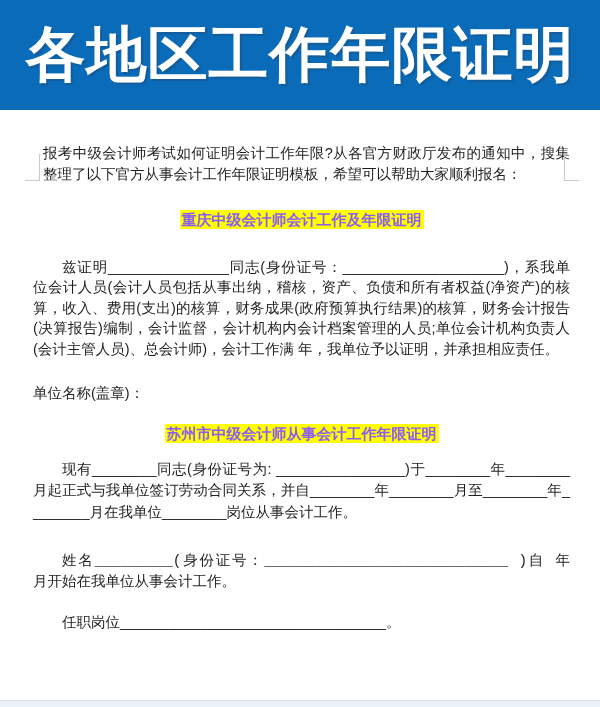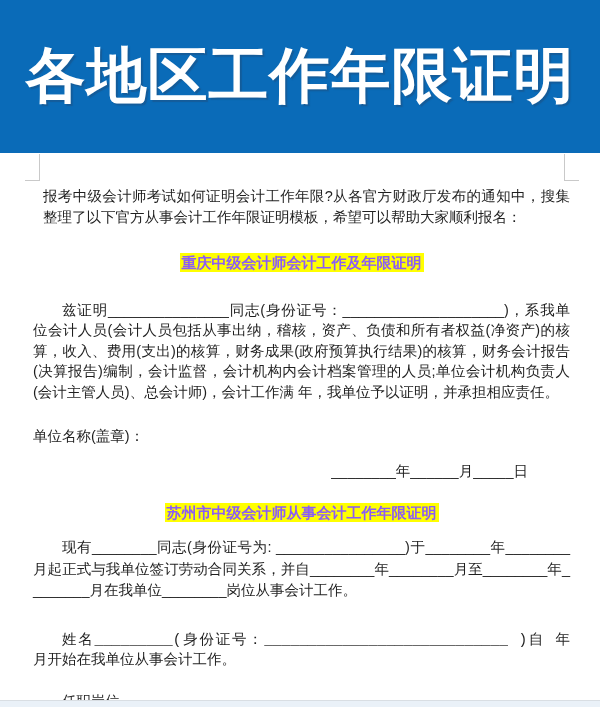--- a/index.html
+++ b/index.html
@@ -7,21 +7,21 @@
   body {
     font-family: "Liberation Sans", sans-serif;
     background: #ffffff;
     position: relative;
     overflow: hidden;
     color: #1f1f1f;
   }
   
   .banner {
     width: 600px;
-    height: 153px;
+    height: 110px;
     background: #0a6bb8;
     display: flex;
     align-items: center;
     justify-content: center;
   }
   .banner-title {
     color: #ffffff;
     font-size: 60px;
     font-weight: 900;
     letter-spacing: 1px;
@@ -110,21 +110,20 @@
 
 <div class="doc">
 
   <p class="intro">报考中级会计师考试如何证明会计工作年限?从各官方财政厅发布的通知中，搜集整理了以下官方从事会计工作年限证明模板，希望可以帮助大家顺利报名：</p>
 
   <div class="section-title title-cq">
     <span class="hl">重庆中级会计师会计工作及年限证明</span>
   </div>
   <p class="para para-cq">兹证明_______________同志(身份证号：____________________)，系我单位会计人员(会计人员包括从事出纳，稽核，资产、负债和所有者权益(净资产)的核算，收入、费用(支出)的核算，财务成果(政府预算执行结果)的核算，财务会计报告(决算报告)编制，会计监督，会计机构内会计档案管理的人员;单位会计机构负责人(会计主管人员)、总会计师)，会计工作满 年，我单位予以证明，并承担相应责任。</p>
   <p class="signoff-unit">单位名称(盖章)：</p>
-  <p class="signoff-date">________年______月_____日</p>
 
   <div class="section-title title-sz">
     <span class="hl">苏州市中级会计师从事会计工作年限证明</span>
   </div>
   <p class="para para-sz">现有________同志(身份证号为: ________________)于________年________月起正式与我单位签订劳动合同关系，并自________年________月至________年________月在我单位________岗位从事会计工作。</p>
 
   <p class="para para-ln">姓名_________(身份证号：____________________________ )自 年 月开始在我单位从事会计工作。</p>
   <p class="para para-post">任职岗位_________________________________。</p>
 
 </div>

